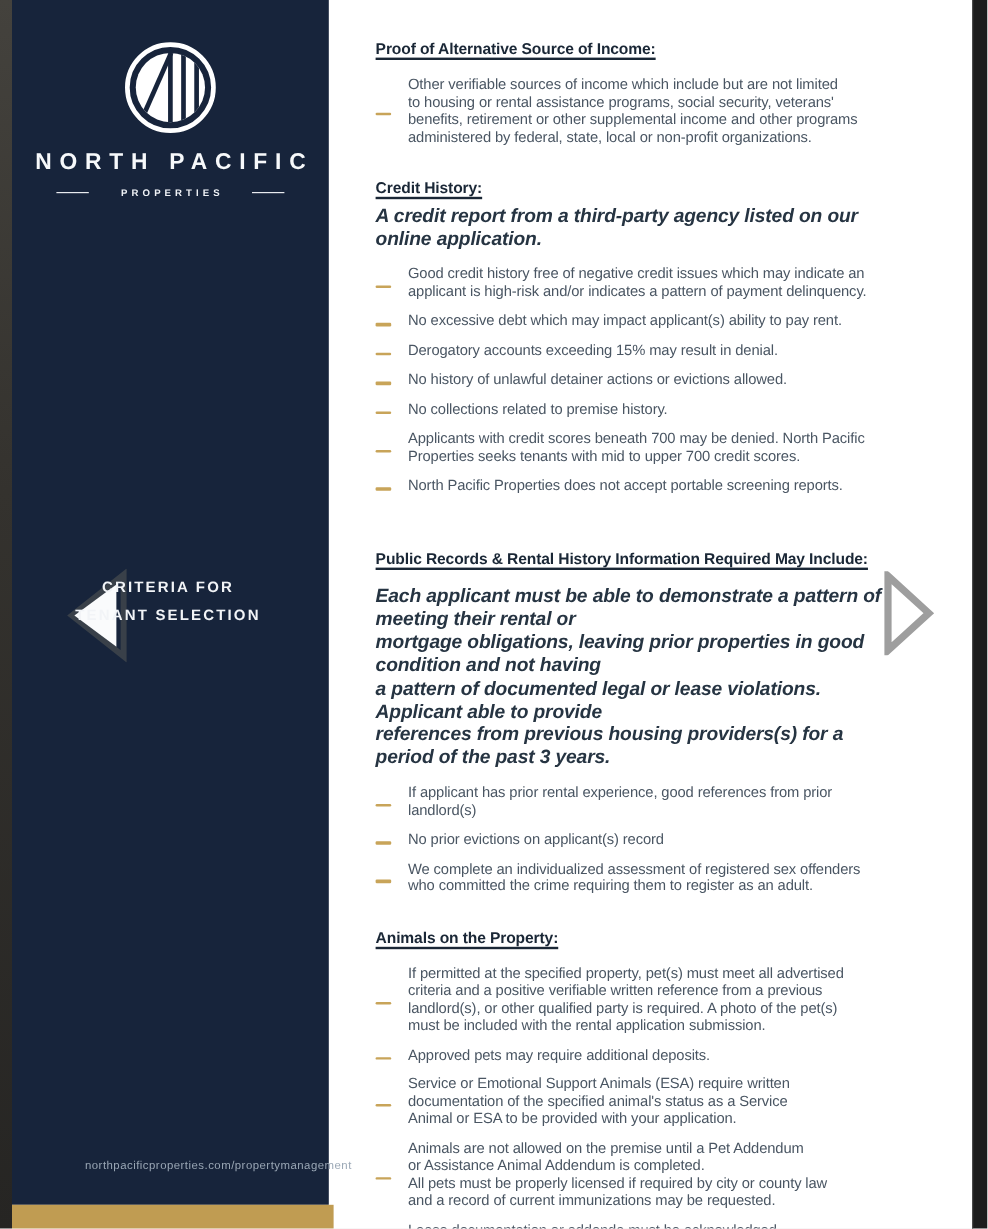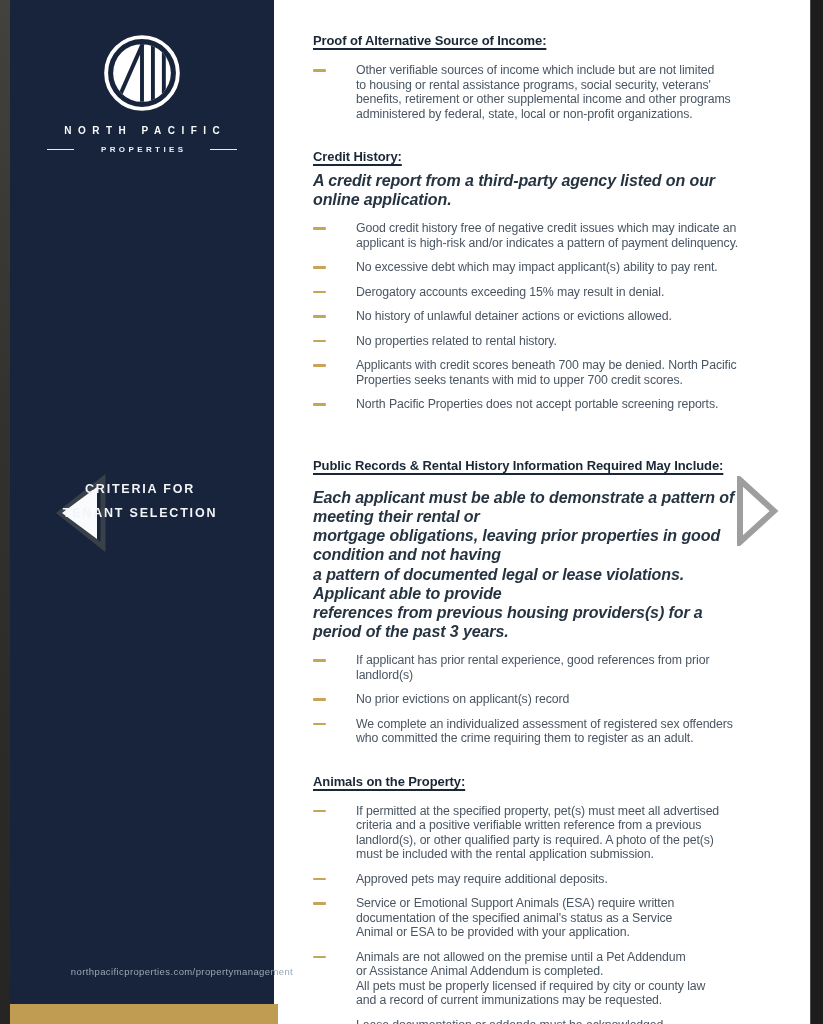--- a/index.html
+++ b/index.html
@@ -31,21 +31,21 @@
     position: absolute; left: 10px; top: 1004px;
     width: 268px; height: 20px;
     background: #c09c52;
   }
   .logo-block {
     position: absolute; top: 34px; left: 0; width: 100%;
     display: flex; flex-direction: column; align-items: center;
   }
   .brand-name {
     margin-top: 13px;
-    font-size: 10px; font-weight: 700;
+    font-size: 19px; font-weight: 700;
     letter-spacing: 6.5px; text-indent: 6.5px;
     color: #f7f9fb; white-space: nowrap;
   }
   .brand-sub-row {
     margin-top: 9px;
     display: flex; align-items: center; gap: 24px;
   }
   .brand-sub-row .rule { width: 27px; height: 1px; background: #e8ebef; }
   .brand-sub {
     font-size: 8px; font-weight: 700;
@@ -85,24 +85,25 @@
   }
   #content .section:nth-of-type(2) .section-heading { margin-bottom: 7px; }
   .section-intro {
     margin: 0 0 12px 0;
     font-size: 16px; font-weight: 700;
     color: #263442; line-height: 1.2;
     white-space: pre-line; letter-spacing: -0.1px; font-style: italic;
   }
   .bullets { list-style: none; margin: 0; padding: 0; }
   .bullet {
-    display: flex; gap: 30px;
+    display: flex; gap: 14px;
     margin-bottom: 10px;
     font-size: 12.3px; line-height: 1.18;
     letter-spacing: -0.1px;
+    align-items: center;
   }
   .bullet:last-child { margin-bottom: 0; }
   .bullet-dash {
     flex: 0 0 13px; height: 2.5px;
     background: #c8a459; border-radius: 1px;
     margin-top: 6px;
   }
   .bullet-text { white-space: pre-line; color: #4a5663; }
 </style>
 </head>
@@ -188,21 +189,21 @@
           <li class="bullet">
             <span class="bullet-dash"></span>
             <span class="bullet-text">Derogatory accounts exceeding 15% may result in denial.</span>
           </li>
           <li class="bullet">
             <span class="bullet-dash"></span>
             <span class="bullet-text">No history of unlawful detainer actions or evictions allowed.</span>
           </li>
           <li class="bullet">
             <span class="bullet-dash"></span>
-            <span class="bullet-text">No properties related to rental history.</span>
+            <span class="bullet-text">No collections related to premise history.</span>
           </li>
           <li class="bullet">
             <span class="bullet-dash"></span>
             <span class="bullet-text">Applicants with credit scores beneath 700 may be denied. North Pacific
 Properties seeks tenants with mid to upper 700 credit scores.</span>
           </li>
           <li class="bullet">
             <span class="bullet-dash"></span>
             <span class="bullet-text">North Pacific Properties does not accept portable screening reports.</span>
           </li>

